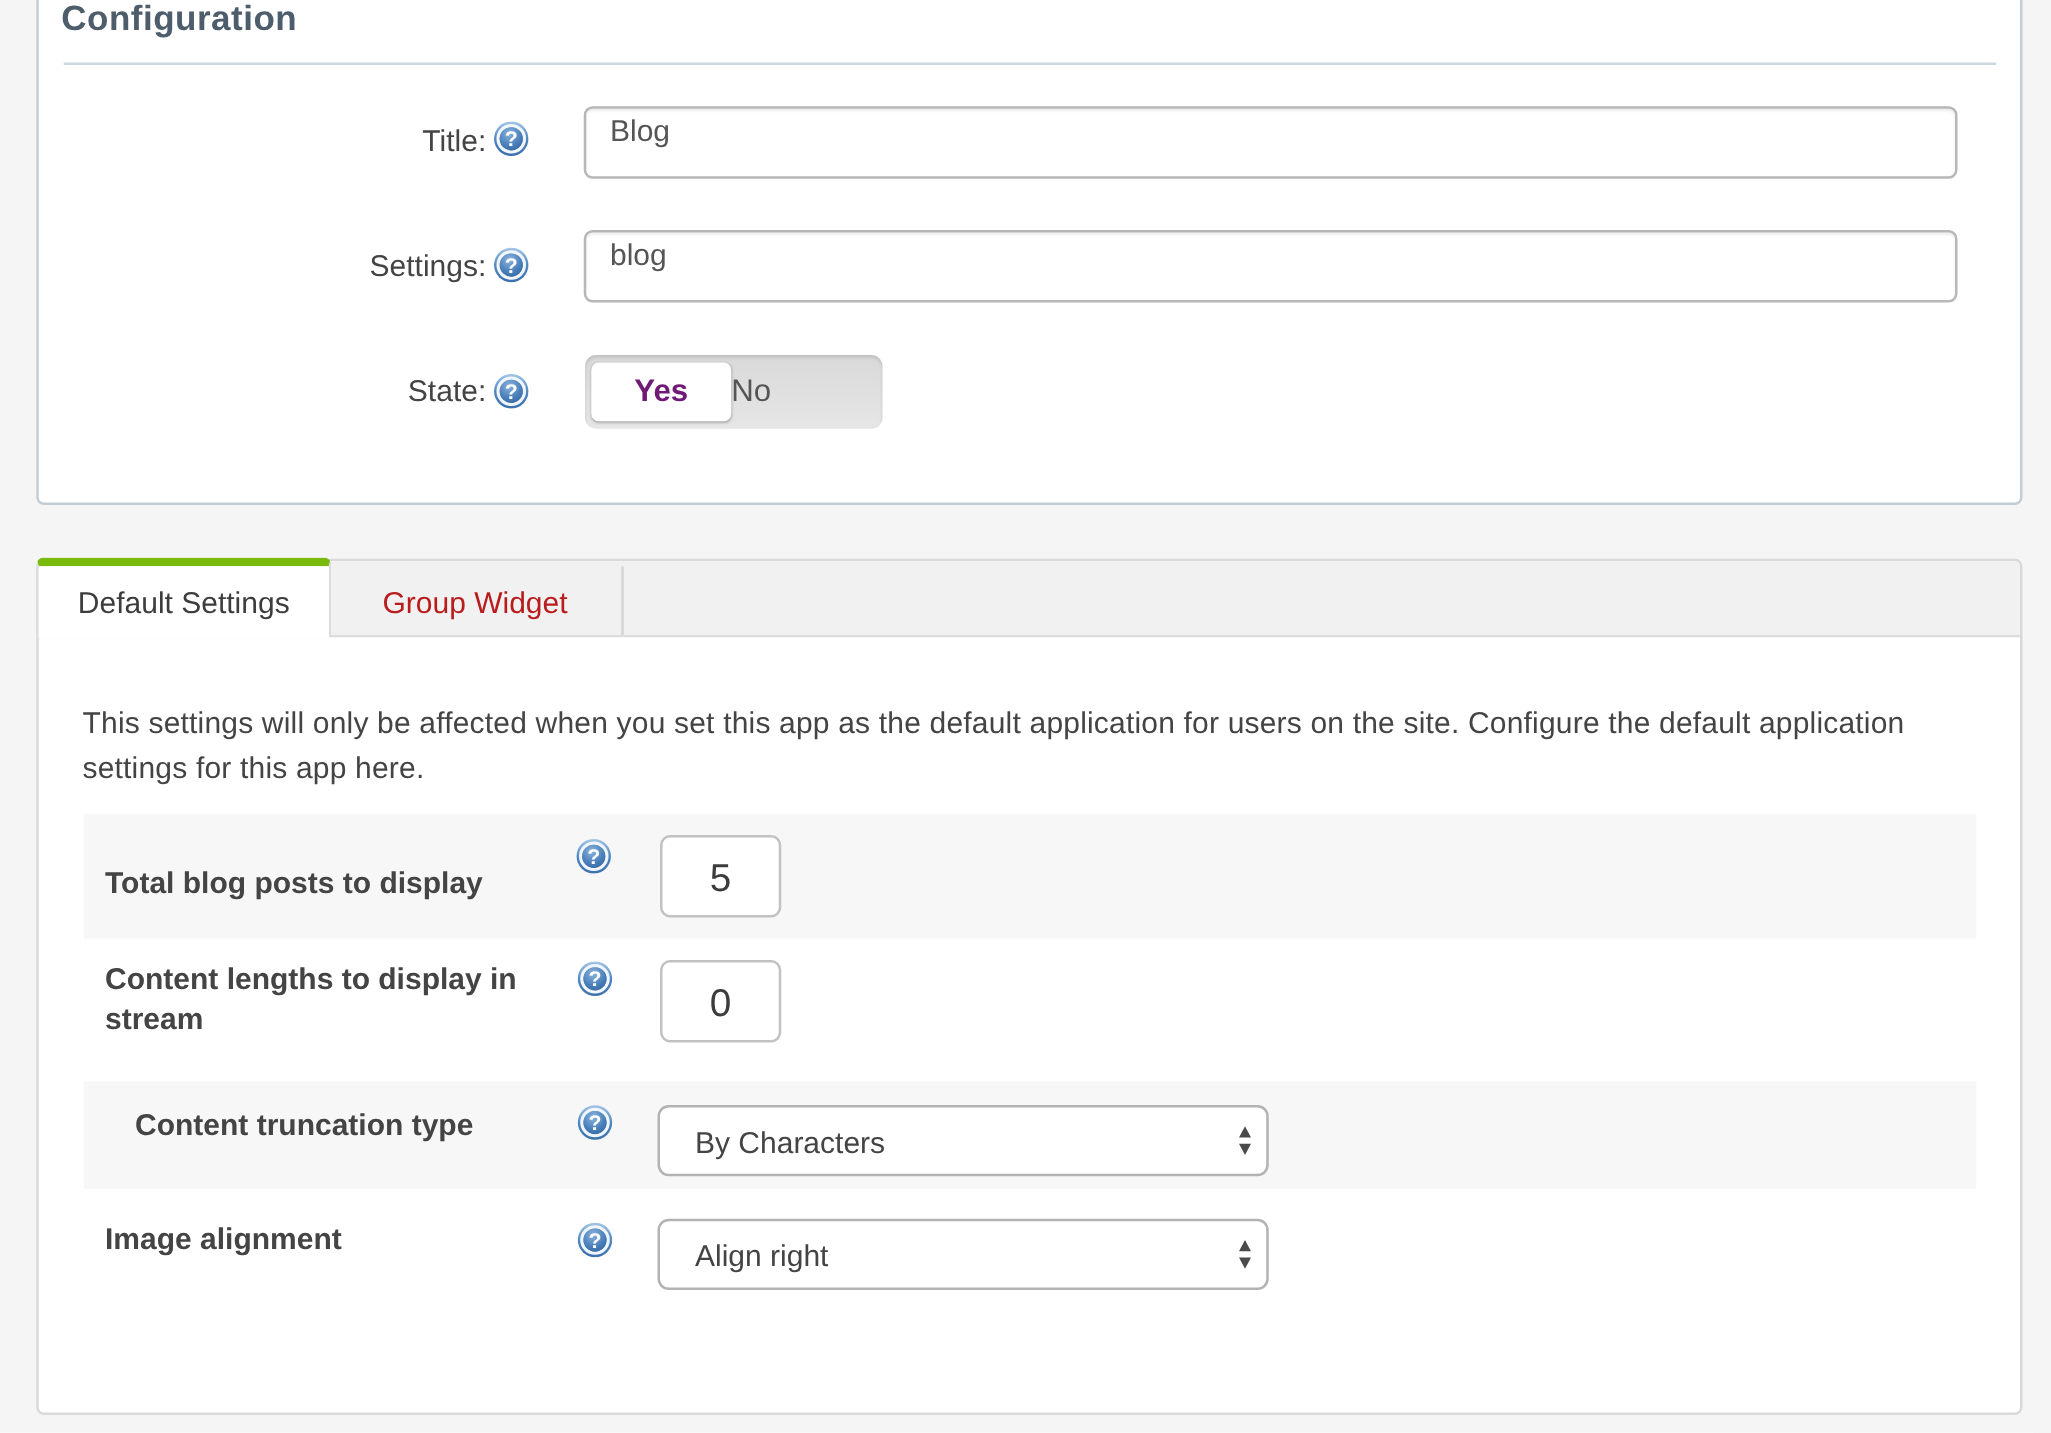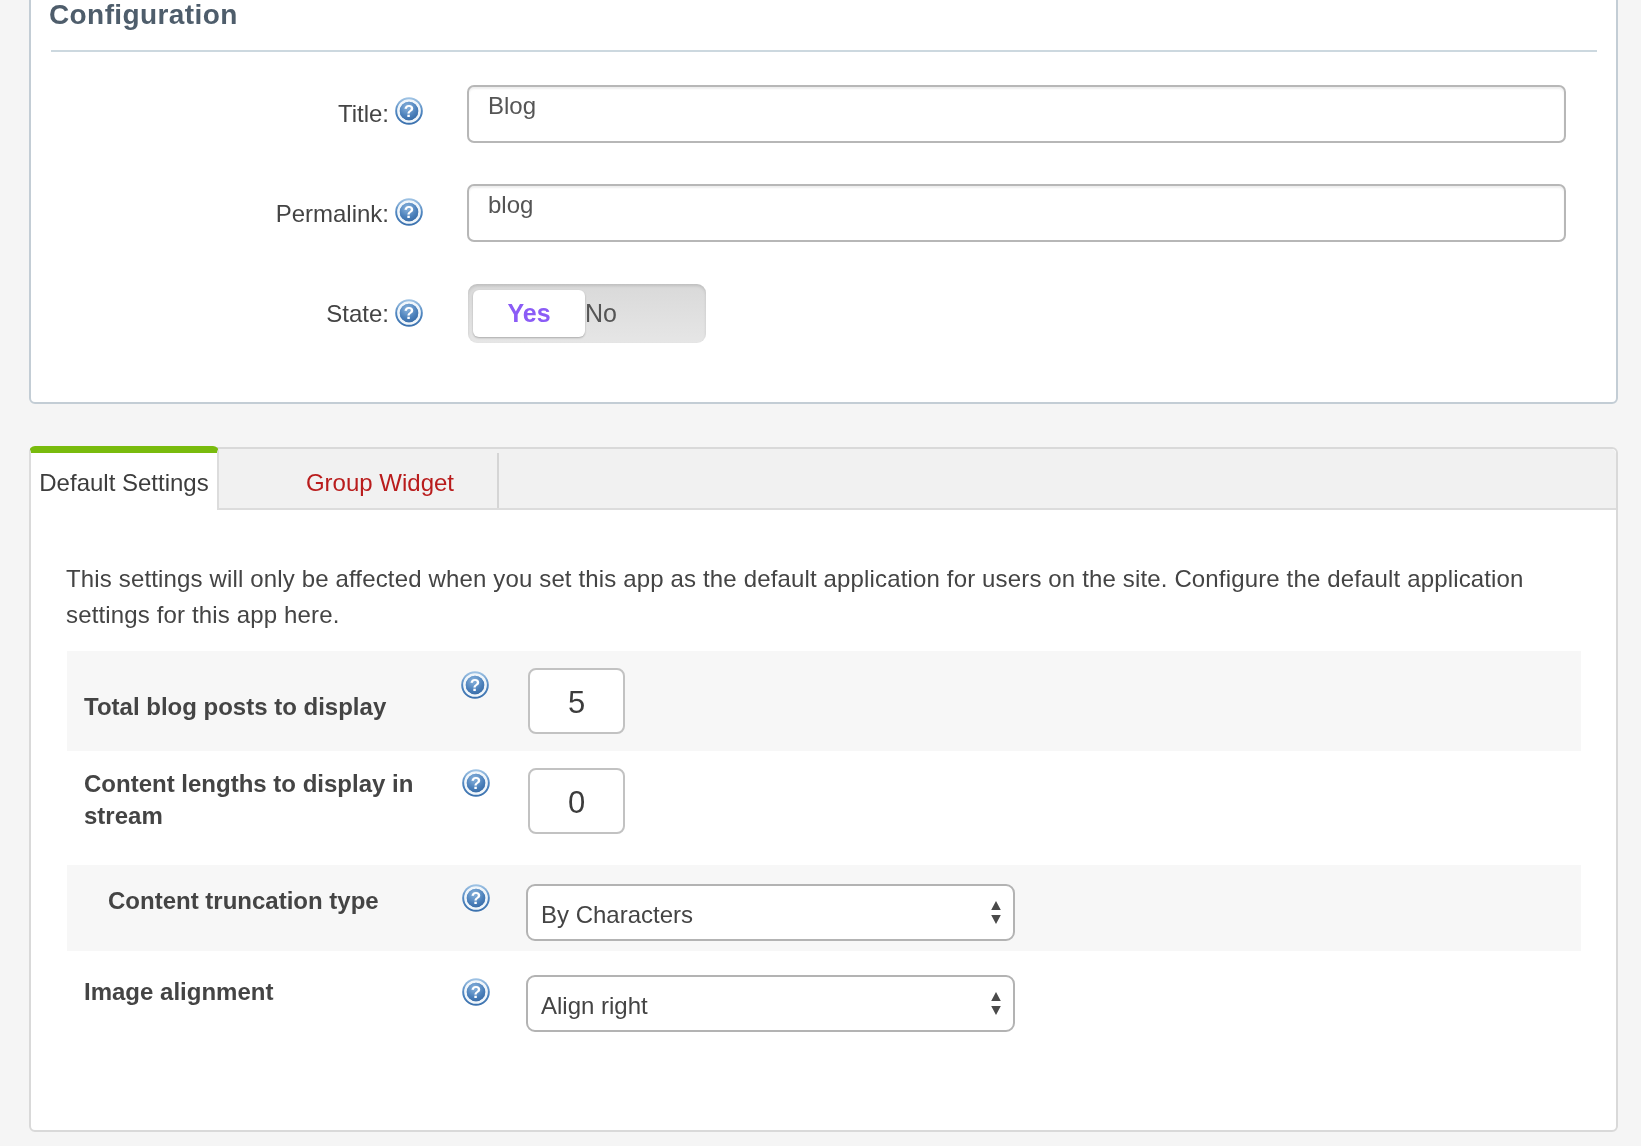--- a/index.html
+++ b/index.html
@@ -5,31 +5,31 @@
   * { margin:0; padding:0; box-sizing:border-box; }
   html,body { width:1641px; height:1146px; background:#f5f5f5; font-family:"Liberation Sans", sans-serif; overflow:hidden; position:relative; }
   .abs { position:absolute; }
   .panel1 { left:29px; top:-16px; width:1589px; height:420px; background:#fff; border:2px solid #c3cdd5; border-radius:6px; }
   .heading { left:49px; top:-2px; font-size:28px; line-height:34px; font-weight:bold; color:#4e5d6b; letter-spacing:0.4px; }
   .hr1 { left:51px; top:50px; width:1546px; height:2px; background:#ccd8df; }
   .flabel { font-size:24px; line-height:30px; font-weight:normal; color:#444; text-align:right; width:240px; left:149px; }
   .tinput { left:467px; width:1099px; height:58px; border:2px solid #b7b7b7; border-radius:7px; background:#fff; font-size:24px; color:#555; font-family:"Liberation Sans", sans-serif; padding:0 0 16px 19px; box-shadow: inset 0 2px 2px rgba(0,0,0,0.07); }
   .helpicon { width:28px; height:28px; }
   .toggle { left:468px; top:284px; width:238px; height:59px; border-radius:9px; background:linear-gradient(#d9d9d9,#e6e6e6); box-shadow: inset 0 2px 3px rgba(0,0,0,0.12); }
-  .pill { left:5px; top:6px; width:112px; height:47px; border-radius:6px; background:#fff; box-shadow:0 1px 2px rgba(0,0,0,0.25); position:absolute; text-align:center; line-height:47px; font-size:25px; font-weight:bold; color:#8b5cf6; }
+  .pill { left:5px; top:6px; width:112px; height:47px; border-radius:6px; background:#fff; box-shadow:0 1px 2px rgba(0,0,0,0.25); position:absolute; text-align:center; line-height:47px; font-size:25px; font-weight:bold; color:#701a75; }
   .no { position:absolute; left:117px; top:6px; width:116px; height:47px; line-height:47px; font-size:25px; font-weight:normal; color:#555; }
   .panel2 { left:29px; top:447px; width:1589px; height:685px; background:#fff; border:2px solid #d9d9d9; border-radius:6px; }
   .tabstrip { left:31px; top:449px; width:1585px; height:61px; background:#f1f1f1; border-bottom:2px solid #dcdcdc; border-radius:5px 5px 0 0; }
-  .tabactive { left:29px; top:446px; width:190px; height:64px; background:#fff; border-left:2px solid #dcdcdc; border-right:2px solid #dcdcdc; border-top:7px solid #79bb0d; border-radius:6px 6px 0 0; text-align:center; font-size:24px; line-height:60px; color:#3d3d3d; }
+  .tabactive { left:29px; top:446px; width:236px; height:64px; background:#fff; border-left:2px solid #dcdcdc; border-right:2px solid #dcdcdc; border-top:7px solid #79bb0d; border-radius:6px 6px 0 0; text-align:center; font-size:24px; line-height:60px; color:#3d3d3d; }
   .tab2 { left:263px; top:453px; width:236px; height:55px; border-right:2px solid #d5d5d5; text-align:center; font-size:24px; line-height:59px; color:#b91c1c; }
   .para { left:66px; top:561px; width:1490px; font-size:24px; line-height:36px; color:#444; letter-spacing:0.15px; }
   .band { left:67px; width:1514px; background:#f7f7f7; }
   .rowlabel { left:84px; font-size:24px; font-weight:bold; color:#444; line-height:28px; }
   .num { left:528px; width:97px; height:66px; border:2px solid #c2c2c2; border-radius:8px; background:#fff; text-align:center; padding-top:4px; font-size:31px; color:#3c3c3c; font-family:"Liberation Sans", sans-serif; }
-  .sel { left:526px; width:489px; height:57px; border:2px solid #b3b3b3; border-radius:9px; background:#fff; font-size:24px; color:#444; line-height:57px; padding-left:13px; }
+  .sel { left:526px; width:489px; height:57px; border:2px solid #b3b3b3; border-radius:9px; background:#fff; font-size:24px; color:#444; line-height:57px; padding-left:28px; }
   .arrows { position:absolute; right:9px; top:0; height:100%; width:16px; }
 </style>
 </head>
 <body>
 
   <div class="abs panel1"></div>
   <div class="abs heading">Configuration</div>
   <div class="abs hr1"></div>
 
   <div class="abs flabel" style="top:99px;">Title:</div>
@@ -46,21 +46,21 @@
         <stop offset="1" stop-color="#33659f"></stop>
       </radialGradient>
   </defs>
     <circle cx="14" cy="14" r="13.8" fill="url(#gb)"></circle>
     <circle cx="14" cy="14" r="10.5" fill="none" stroke="#f0f6fb" stroke-width="2.7"></circle>
     <circle cx="14" cy="14" r="9.3" fill="url(#gi)"></circle>
     <text x="14" y="20.2" font-size="17" font-weight="bold" fill="#fff" text-anchor="middle" font-family="Liberation Sans">?</text>
   </svg>
   <input class="abs tinput" style="top: 85px;" value="Blog">
 
-  <div class="abs flabel" style="top:199px;">Permalink:</div>
+  <div class="abs flabel" style="top:199px;">Settings:</div>
   <svg class="abs helpicon" style="left:395px; top:198px;" viewBox="0 0 28 28">
     <circle cx="14" cy="14" r="13.8" fill="url(#gb)"></circle>
     <circle cx="14" cy="14" r="10.5" fill="none" stroke="#f0f6fb" stroke-width="2.7"></circle>
     <circle cx="14" cy="14" r="9.3" fill="url(#gi)"></circle>
     <text x="14" y="20.2" font-size="17" font-weight="bold" fill="#fff" text-anchor="middle" font-family="Liberation Sans">?</text>
   </svg>
   <input class="abs tinput" style="top: 184px;" value="blog">
 
   <div class="abs flabel" style="top:299px;">State:</div>
   <svg class="abs helpicon" style="left:395px; top:299px;" viewBox="0 0 28 28">

